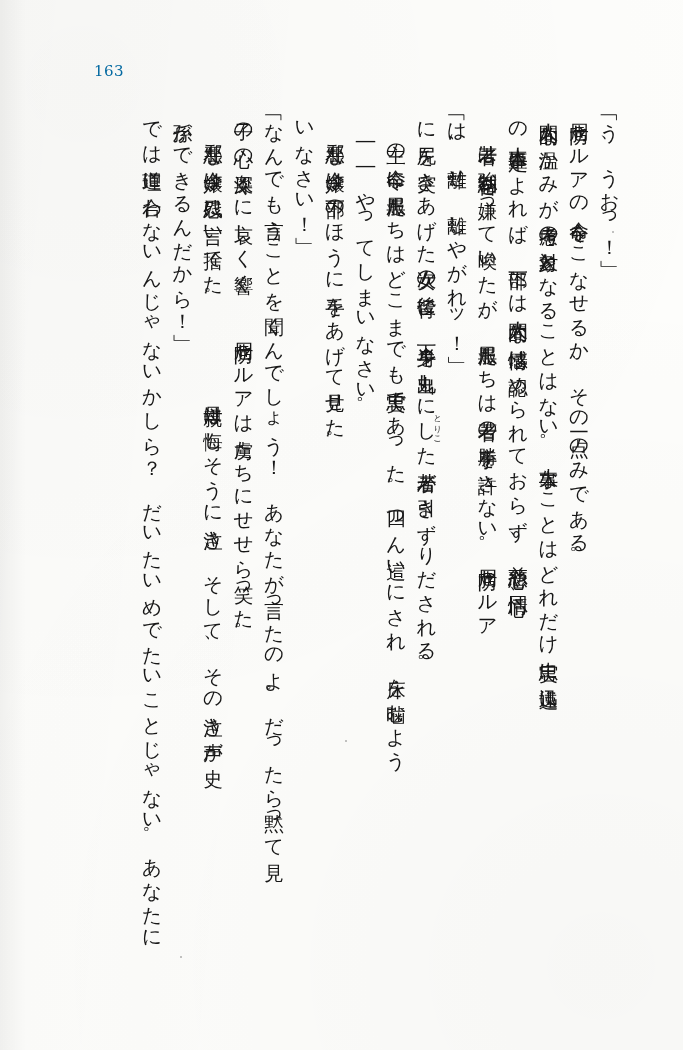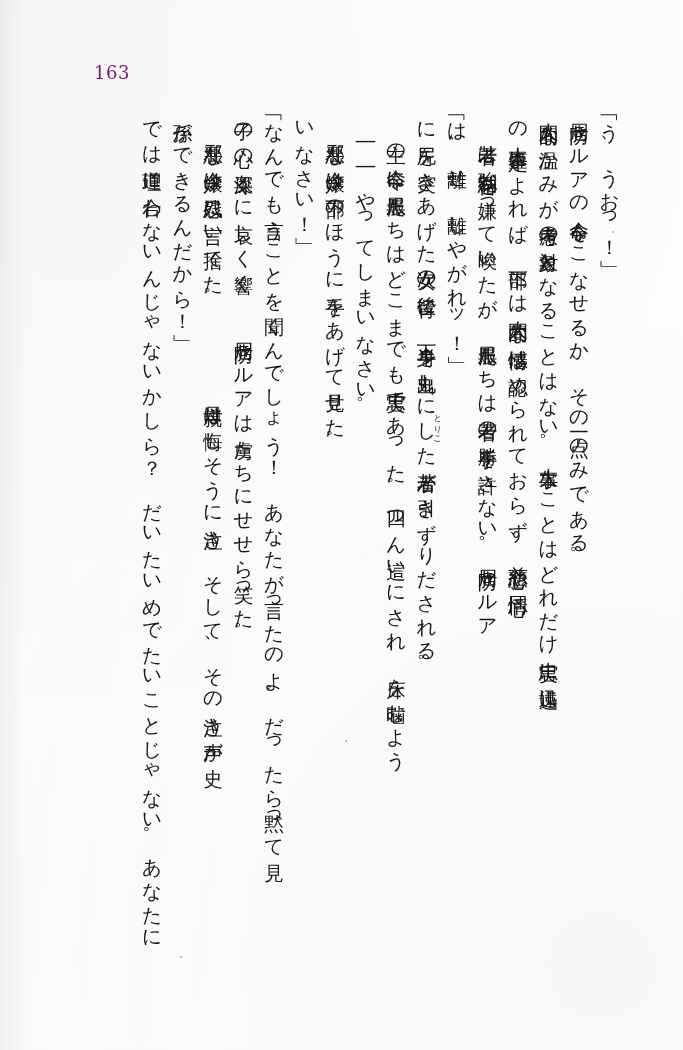--- a/index.html
+++ b/index.html
@@ -25,23 +25,23 @@
       radial-gradient(circle at 12% 8%, rgba(0,0,0,0.020), rgba(0,0,0,0) 60%),
       radial-gradient(circle at 88% 92%, rgba(0,0,0,0.022), rgba(0,0,0,0) 62%),
       linear-gradient(95deg, rgba(0,0,0,0.012) 0%, rgba(0,0,0,0) 45%);
     pointer-events: none;
   }
   
   #folio {
     position: absolute;
     top: 62px;
     left: 94px;
-    font-size: 18px;
+    font-size: 15px;
     letter-spacing: 0.5px;
-    color: #701a75;
+    color: #0369a1;
     font-family: "DejaVu Serif", serif;
   }
   
   #textblock {
     position: absolute;
     top: 108px;
     right: 64px;
     height: 880px;
     display: flex;
     flex-direction: row;

